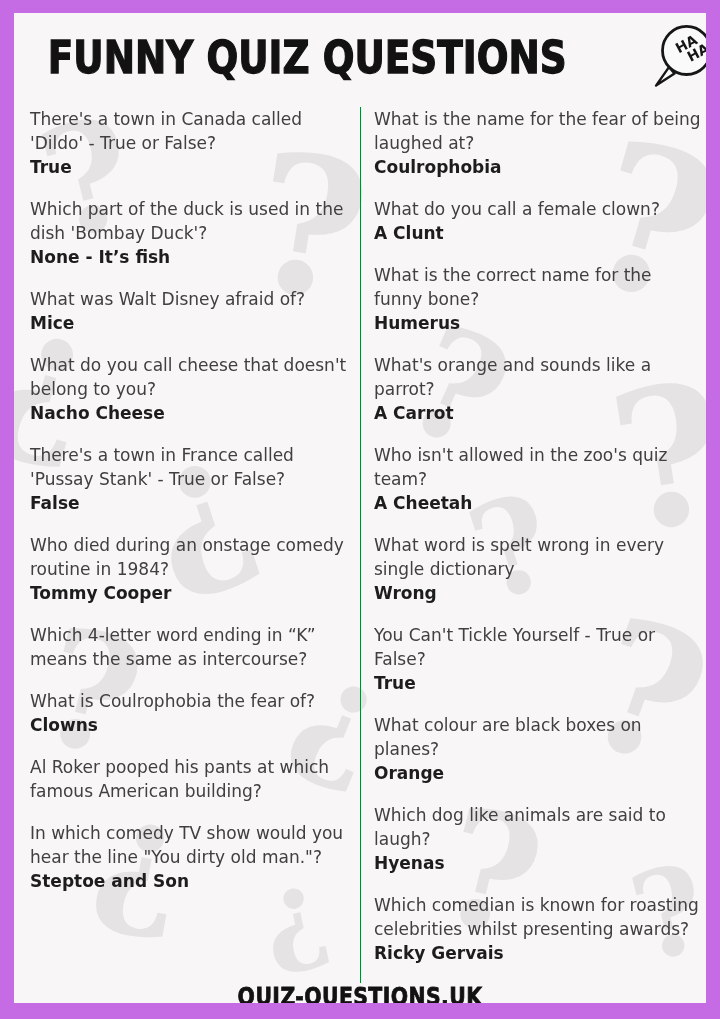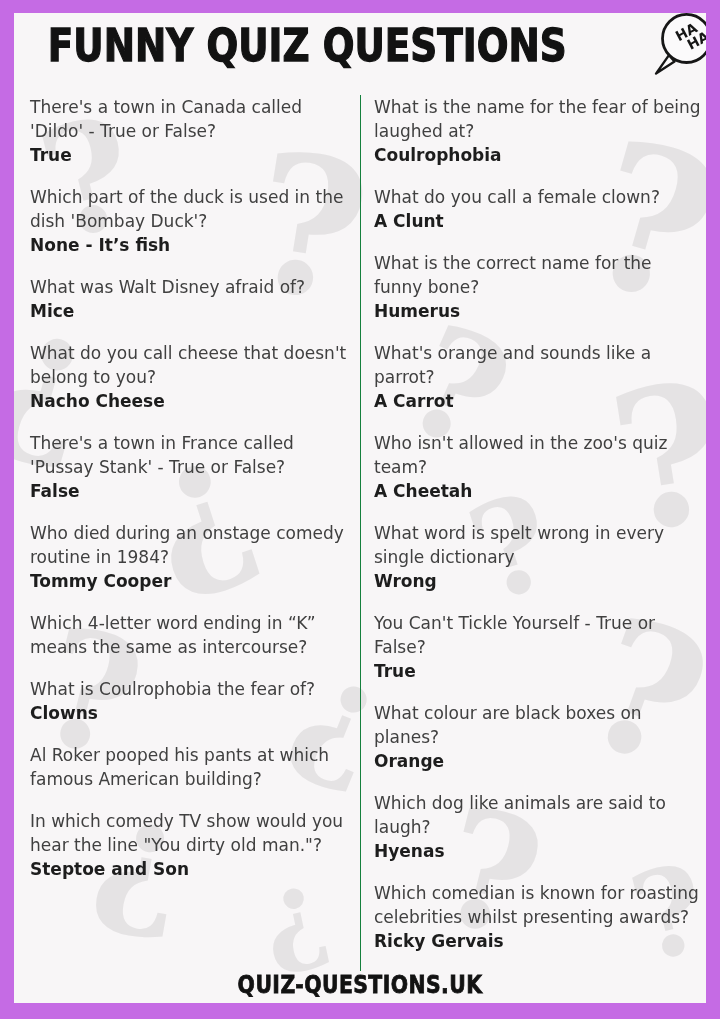--- a/index.html
+++ b/index.html
@@ -2,21 +2,21 @@
 <html><head>
 <meta charset="utf-8">
 <style>
   html,body{margin:0;padding:0;}
   body{width:720px;height:1019px;overflow:hidden;}
   .page{position:relative;width:720px;height:1019px;background:#c56be4;font-family:"DejaVu Sans","Liberation Sans",sans-serif;}
   .sheet{position:absolute;left:14px;right:14px;top:13px;bottom:16px;background:#f8f6f7;overflow:hidden;}
   .watermark-layer{position:absolute;inset:0;z-index:0;pointer-events:none;}
   .watermark-layer span{position:absolute;font-family:"DejaVu Serif","Liberation Serif",serif;font-weight:bold;color:#e5e3e4;line-height:1;user-select:none;}
   .content{position:relative;z-index:1;height:100%;display:flex;flex-direction:column;box-sizing:border-box;}
-  .hdr{display:flex;align-items:center;justify-content:center;gap:32px;height:64px;flex:0 0 auto;}
+  .hdr{display:flex;align-items:center;justify-content:center;gap:32px;padding-top:12px;height:64px;flex:0 0 auto;}
   .title{margin:0;font-size:44px;font-weight:800;color:#121212;white-space:nowrap;letter-spacing:0px;transform:scaleX(0.85);transform-origin:center;-webkit-text-stroke:1.3px #121212;}
   .bubble{flex:0 0 auto;margin-top:-2px;}
   .columns{display:flex;flex:1 1 auto;padding-top:18px;align-items:stretch;}
   .col{width:50%;box-sizing:border-box;padding:0 8px 0 16px;}
   .col-right{border-left:1px solid #15803d;padding-left:13px;padding-right:4px;}
   .qa{margin-bottom:18px;}
   .q{font-size:17px;line-height:24px;color:#404040;}
   .a{font-size:17px;line-height:24px;font-weight:bold;color:#1d1d1d;}
   .ftr{flex:0 0 auto;text-align:center;padding-bottom:14px;}
   .site{display:inline-block;font-size:24px;font-weight:800;color:#121212;letter-spacing:0.5px;transform:scaleX(0.85);-webkit-text-stroke:0.8px #121212;white-space:nowrap;}

